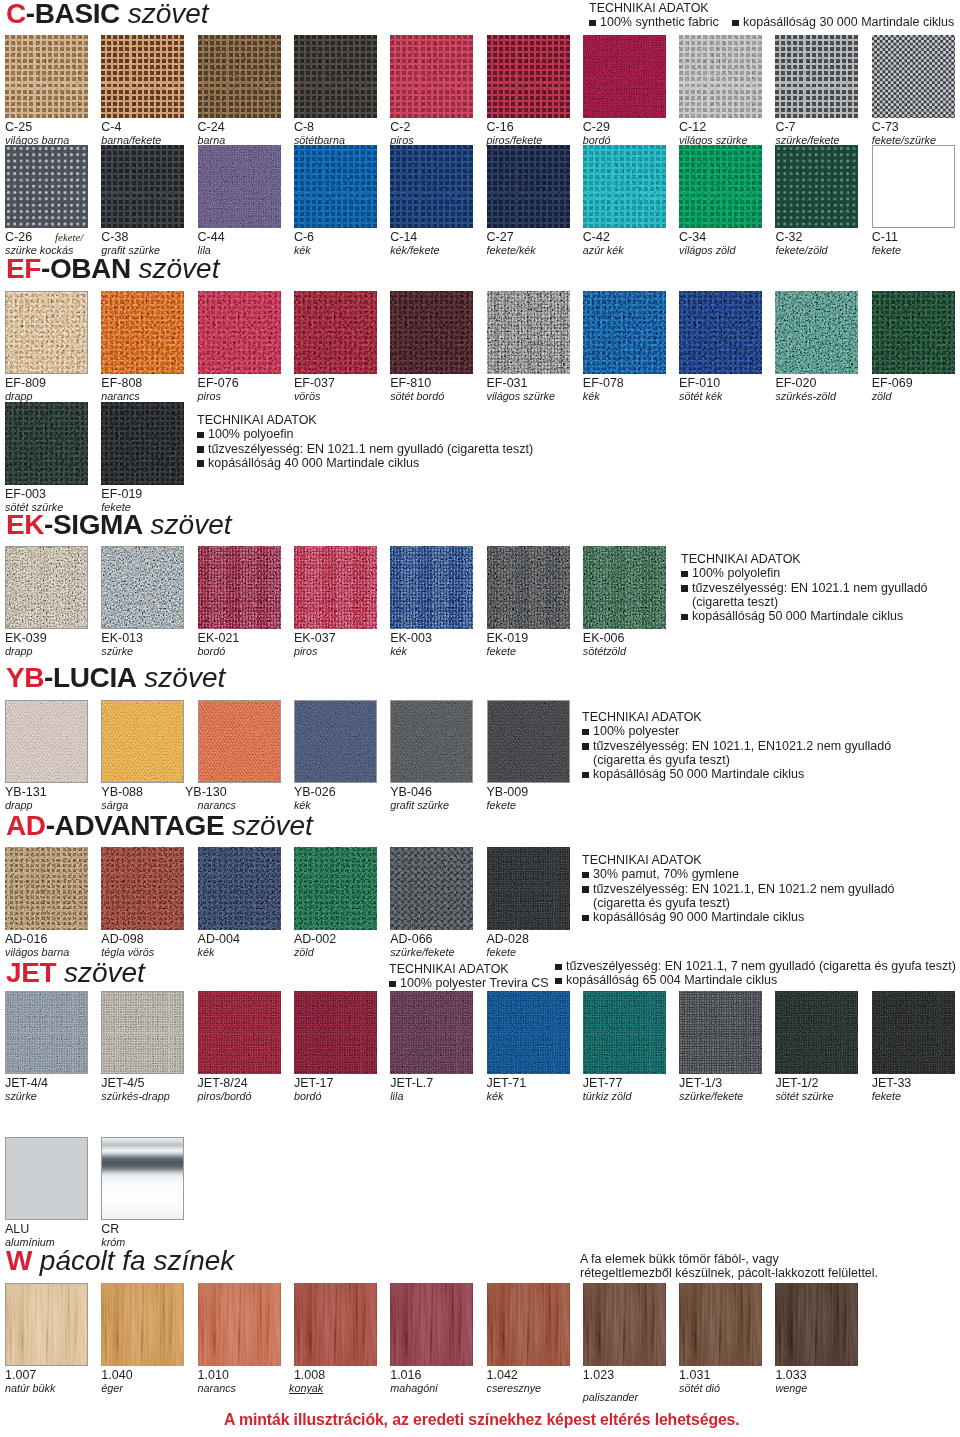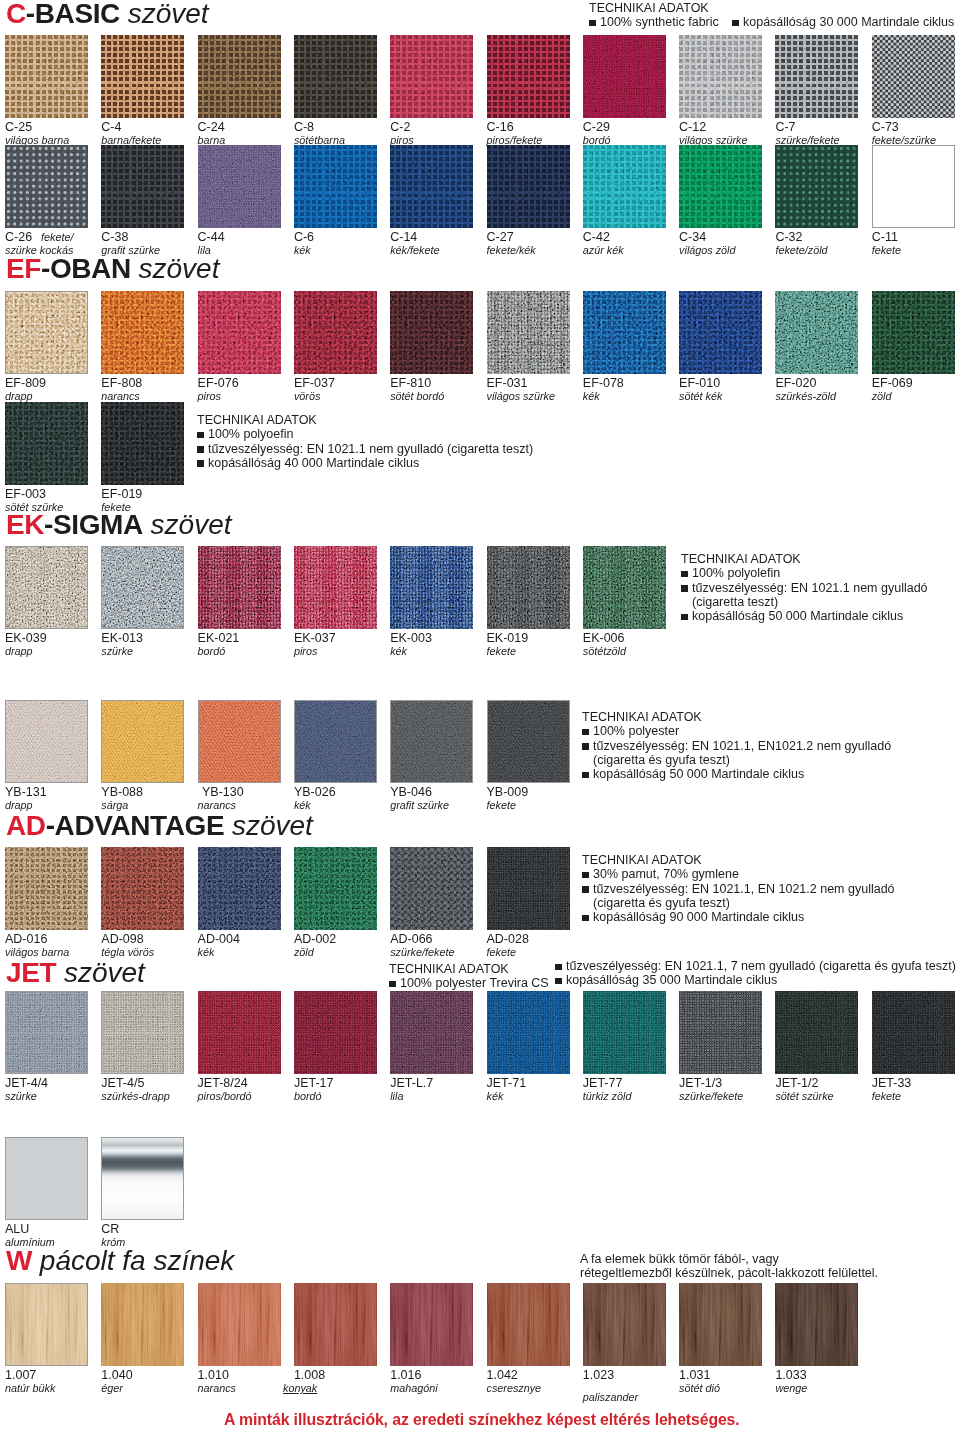--- a/index.html
+++ b/index.html
@@ -275,21 +275,21 @@
         <svg width="83" height="83">
           <rect width="83" height="83" filter="url(#nzA)"></rect>
         </svg>
       </u>
       <u style="opacity: 0.1; mix-blend-mode: multiply;">
         <svg width="83" height="83">
           <rect width="83" height="83" filter="url(#nzA)"></rect>
         </svg>
       </u>
     </div>
-    <div class="lab" style="left: 5px; top: 231px;">C-26<span class="exit" style="margin-left: 9px;">fekete/</span></div>
+    <div class="lab" style="left: 5px; top: 231px;">C-26<span class="exit" style="margin-left: 23px; font-family: Liberation Serif, serif;">fekete/</span></div>
     <div class="sub" style="left: 5px; top: 245px;">szürke kockás</div>
     <div class="sw" style="left: 101.3px; top: 145px;">
       <i style="background-color: rgb(59, 64, 69); background-image: repeating-linear-gradient(0deg, rgba(59, 64, 69, 0) 0px, rgba(59, 64, 69, 0) 3.9px, rgb(59, 64, 69) 3.9px, rgb(59, 64, 69) 6.1px), repeating-linear-gradient(90deg, rgb(30, 33, 36) 0px, rgb(30, 33, 36) 3.9px, rgb(59, 64, 69) 3.9px, rgb(59, 64, 69) 6.1px); filter: blur(0.75px);"></i>
       <u style="opacity: 0.26; mix-blend-mode: overlay;">
         <svg width="83" height="83">
           <rect width="83" height="83" filter="url(#nzA)"></rect>
         </svg>
       </u>
       <u style="opacity: 0.14; mix-blend-mode: multiply;">
         <svg width="83" height="83">
@@ -709,20 +709,21 @@
     </div>
     <div class="lab" style="left: 582.8px; top: 632px;">EK-006</div>
     <div class="sub" style="left: 582.8px; top: 646px;">sötétzöld</div>
     <div class="td" style="left: 681px; top: 552px;">
       <div>TECHNIKAI ADATOK</div>
       <div class="bul">100% polyolefin</div>
       <div class="bul">tűzveszélyesség: EN 1021.1 nem gyulladó</div>
       <div class="cont">(cigaretta teszt)</div>
       <div class="bul">kopásállóság 50 000 Martindale ciklus</div>
     </div>
+    <div class="sect-title" style="left: 6px; top: 664px;"><span class="pfx">YB</span><span>-LUCIA</span><span class="it"> szövet</span></div>
     <div class="sw bd" style="left: 5px; top: 700px;">
       <i style="background-color: rgb(222, 208, 200); background-image: repeating-linear-gradient(56deg, rgba(181, 164, 154, 0.34) 0px, rgba(181, 164, 154, 0.34) 1.1px, rgba(255, 255, 255, 0.1) 1.1px, rgba(255, 255, 255, 0.1) 2.6px), repeating-linear-gradient(0deg, rgba(181, 164, 154, 0.16) 0px, rgba(181, 164, 154, 0.16) 1.3px, rgba(255, 255, 255, 0.07) 1.3px, rgba(255, 255, 255, 0.07) 3px); filter: blur(0.45px);"></i>
       <u style="opacity: 0.4; mix-blend-mode: soft-light;">
         <svg width="83" height="83">
           <rect width="83" height="83" filter="url(#nzF)"></rect>
         </svg>
       </u>
       <u style="opacity: 0.16; mix-blend-mode: multiply;">
         <svg width="83" height="83">
           <rect width="83" height="83" filter="url(#nzF)"></rect>
@@ -752,21 +753,21 @@
         <svg width="83" height="83">
           <rect width="83" height="83" filter="url(#nzF)"></rect>
         </svg>
       </u>
       <u style="opacity: 0.16; mix-blend-mode: multiply;">
         <svg width="83" height="83">
           <rect width="83" height="83" filter="url(#nzF)"></rect>
         </svg>
       </u>
     </div>
-    <div class="lab" style="left: 202px; top: 786px;">YB-130</div>
+    <div class="lab" style="left: 185px; top: 786px;">YB-130</div>
     <div class="sub" style="left: 197.6px; top: 800px;">narancs</div>
     <div class="sw bd" style="left: 293.9px; top: 700px;">
       <i style="background-color: rgb(44, 60, 96); background-image: repeating-linear-gradient(56deg, rgba(86, 104, 143, 0.34) 0px, rgba(86, 104, 143, 0.34) 1.1px, rgba(255, 255, 255, 0.1) 1.1px, rgba(255, 255, 255, 0.1) 2.6px), repeating-linear-gradient(0deg, rgba(86, 104, 143, 0.16) 0px, rgba(86, 104, 143, 0.16) 1.3px, rgba(255, 255, 255, 0.07) 1.3px, rgba(255, 255, 255, 0.07) 3px); filter: blur(0.45px);"></i>
       <u style="opacity: 0.4; mix-blend-mode: soft-light;">
         <svg width="83" height="83">
           <rect width="83" height="83" filter="url(#nzF)"></rect>
         </svg>
       </u>
       <u style="opacity: 0.16; mix-blend-mode: multiply;">
         <svg width="83" height="83">
@@ -1061,21 +1062,21 @@
       </u>
     </div>
     <div class="lab" style="left: 871.7px; top: 1077px;">JET-33</div>
     <div class="sub" style="left: 871.7px; top: 1091px;">fekete</div>
     <div class="td" style="left: 389px; top: 962px;">
       <div>TECHNIKAI ADATOK</div>
       <div class="bul">100% polyester Trevira CS</div>
     </div>
     <div class="td" style="left: 555px; top: 959px;">
       <div class="bul">tűzveszélyesség: EN 1021.1, 7 nem gyulladó (cigaretta és gyufa teszt)</div>
-      <div class="bul">kopásállóság 35 000 Martindale ciklus</div>
+      <div class="bul">kopásállóság 65 004 Martindale ciklus</div>
     </div>
     <div class="sw bd" style="left: 5px; top: 1137px;">
       <i style="background-color: rgb(205, 208, 211);"></i>
     </div>
     <div class="lab" style="left: 5px; top: 1223px;">ALU</div>
     <div class="sub" style="left: 5px; top: 1237px;">alumínium</div>
     <div class="sw bd" style="left: 101.3px; top: 1137px;">
       <i style="background-color: rgb(217, 220, 223); background-image: linear-gradient(rgb(200, 206, 210) 0%, rgb(238, 241, 242) 4%, rgb(223, 228, 231) 9%, rgb(185, 193, 198) 14%, rgb(217, 222, 225) 17%, rgb(242, 244, 245) 20%, rgb(207, 213, 217) 23%, rgb(141, 150, 156) 26%, rgb(93, 102, 108) 29%, rgb(78, 87, 93) 33%, rgb(91, 100, 106) 37%, rgb(126, 135, 141) 40%, rgb(174, 182, 187) 42.5%, rgb(217, 221, 224) 45%, rgb(238, 240, 241) 48%, rgb(247, 248, 249) 53%, rgb(251, 252, 252) 62%, rgb(253, 253, 253) 74%, rgb(246, 247, 248) 86%, rgb(236, 238, 239) 95%, rgb(228, 231, 232) 100%);"></i>
     </div>
     <div class="lab" style="left: 101.3px; top: 1223px;">CR</div>
@@ -1133,21 +1134,21 @@
           <rect width="83" height="83" filter="url(#nzW)"></rect>
         </svg>
       </u>
       <u style="opacity: 0.16; mix-blend-mode: multiply;">
         <svg width="83" height="83">
           <rect width="83" height="83" filter="url(#nzW)"></rect>
         </svg>
       </u>
     </div>
     <div class="lab" style="left: 293.9px; top: 1369px;">1.008</div>
-    <div class="sub" style="left: 283px; top: 1383px; text-decoration: underline;">konyak</div>
+    <div class="sub" style="left: 289px; top: 1383px; text-decoration: underline;">konyak</div>
     <div class="sw" style="left: 390.2px; top: 1283px;">
       <i style="background-color: rgb(143, 56, 69); background-image: repeating-linear-gradient(90deg, rgba(118, 44, 56, 0.22) 0px, rgba(118, 44, 56, 0.22) 0.5px, rgba(0, 0, 0, 0) 0.5px, rgba(0, 0, 0, 0) 2.1px), linear-gradient(90deg, rgba(255, 255, 255, 0.09) 0%, rgba(0, 0, 0, 0.035) 22%, rgba(255, 255, 255, 0.07) 45%, rgba(0, 0, 0, 0.04) 68%, rgba(255, 255, 255, 0.06) 88%, rgba(0, 0, 0, 0.03) 100%); filter: blur(0.45px);"></i>
       <u style="opacity: 0.45; mix-blend-mode: soft-light;">
         <svg width="83" height="83">
           <rect width="83" height="83" filter="url(#nzW)"></rect>
         </svg>
       </u>
       <u style="opacity: 0.16; mix-blend-mode: multiply;">
         <svg width="83" height="83">
           <rect width="83" height="83" filter="url(#nzW)"></rect>

